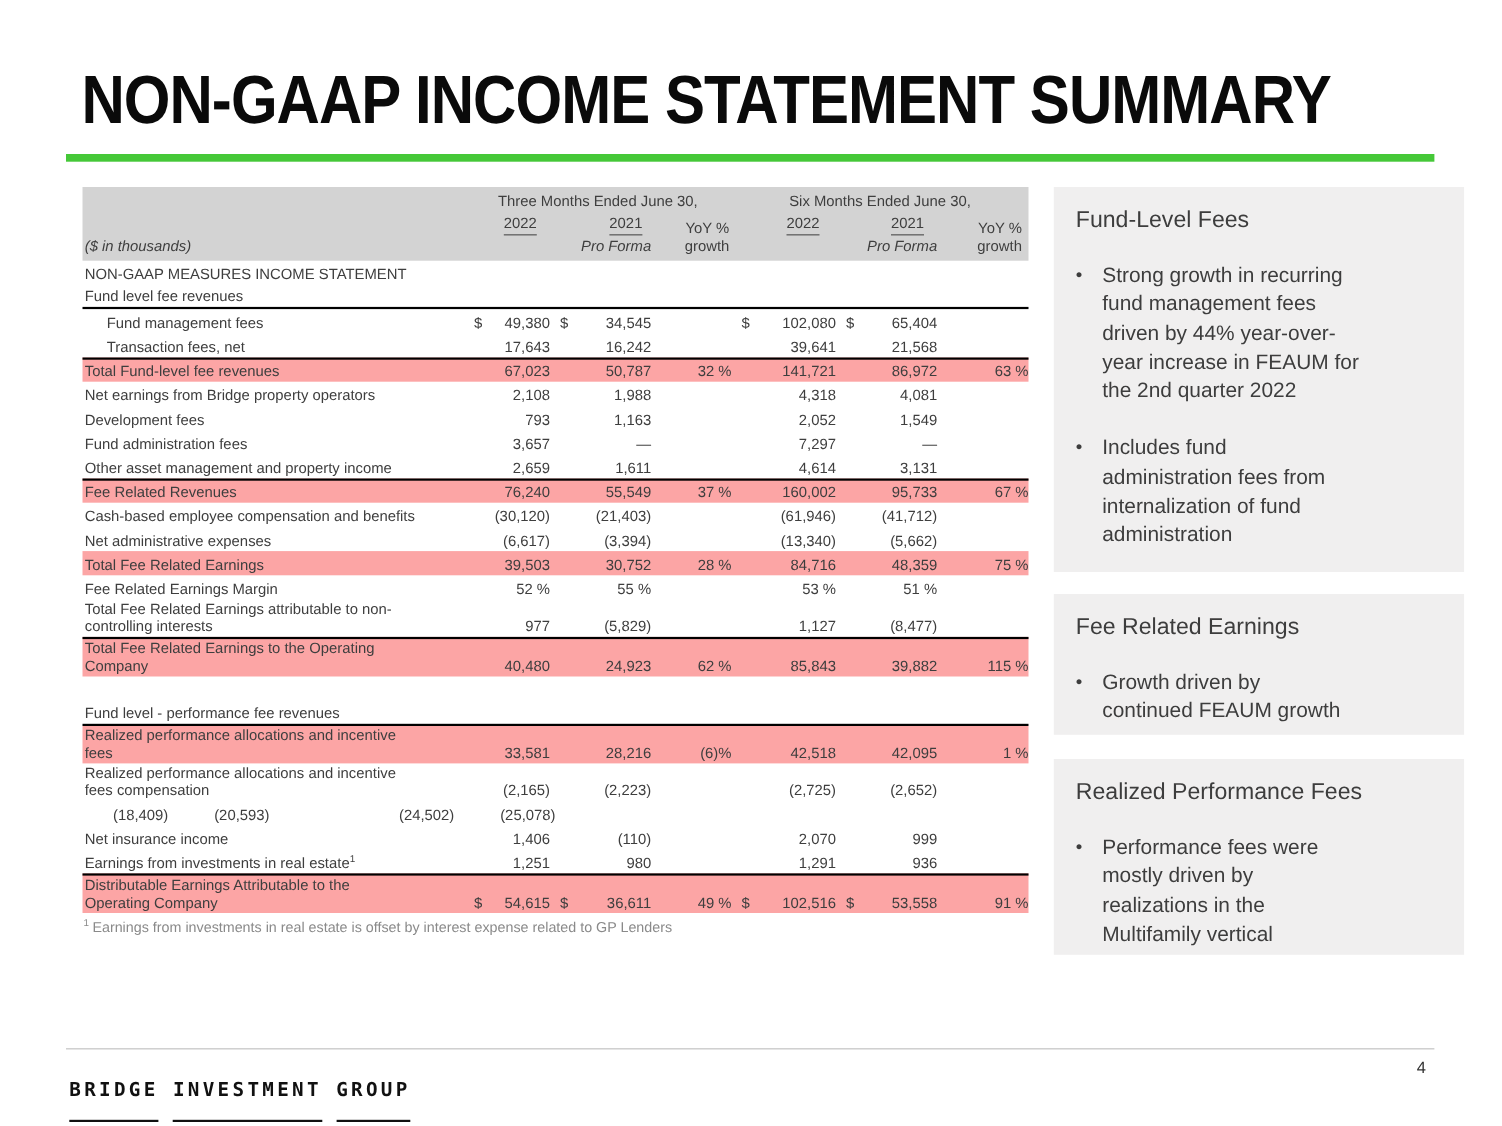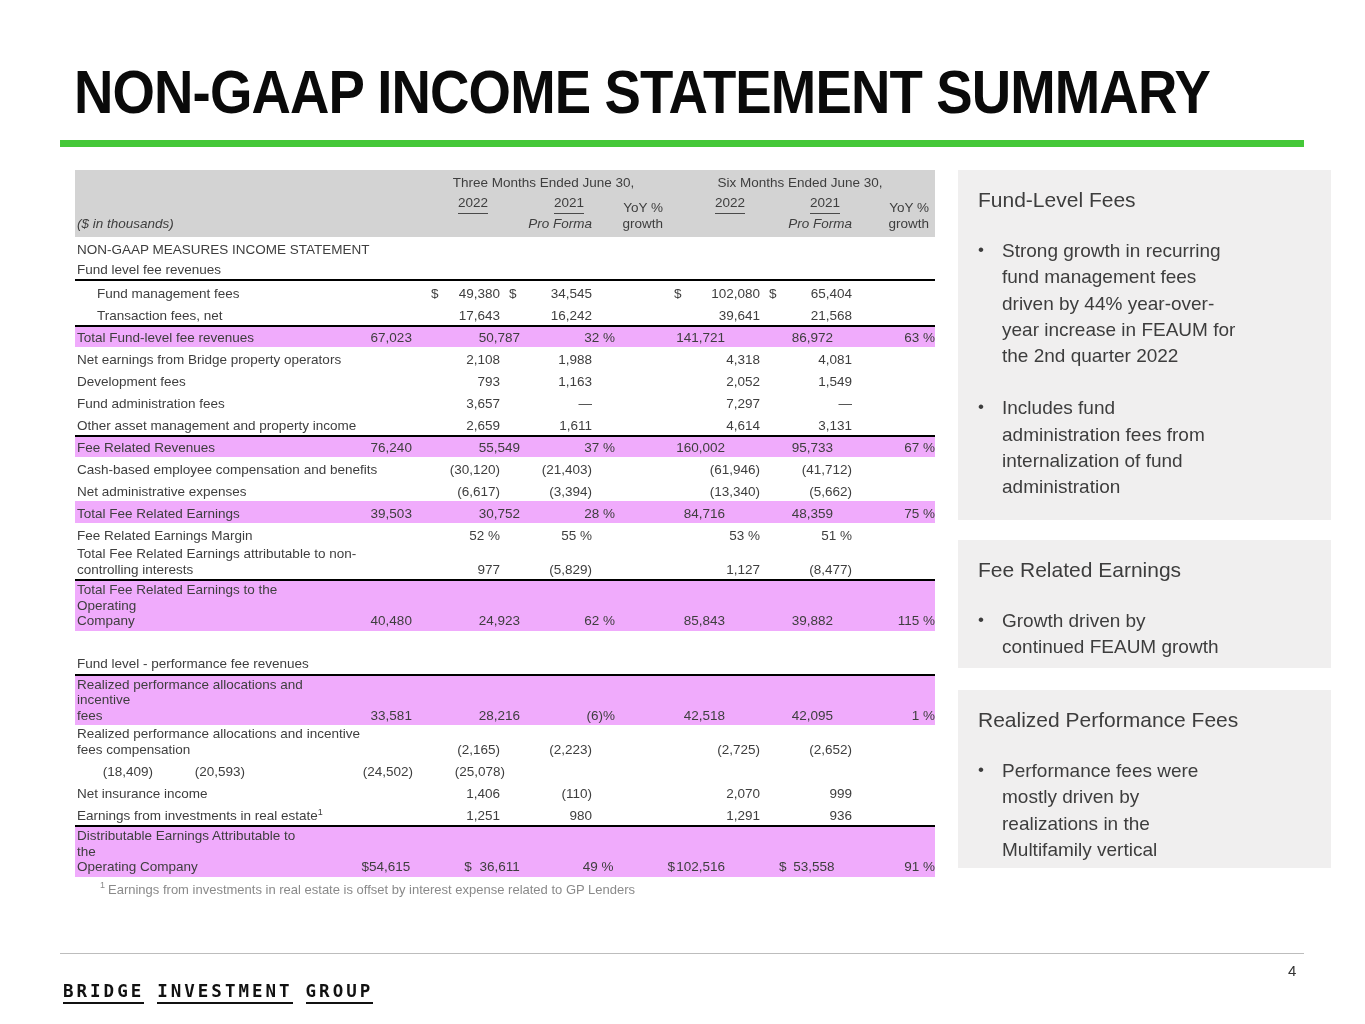--- a/index.html
+++ b/index.html
@@ -22,49 +22,49 @@
   .yr { display:inline-block; border-bottom:1.2px solid #4a4a4a; padding-bottom:0px; }
   .pr12{padding-right:12px;} .pr8{padding-right:8px;} .pr15{padding-right:15px;} .pr2{padding-right:2px;} .pr6{padding-right:6px;}
   .italic { font-style:italic; }
   .yoy { position:relative; top:5px; }
   .units { align-self:flex-end; }
 
   .tbody .trow { display:flex; align-items:flex-end; min-height:22px; padding:1px 0 2px 0; }
   .trow .c-label { line-height:15.5px; }
   .c-num { text-align:right; line-height:15.5px; }
   .c-num.dollar { display:flex; justify-content:space-between; padding-left:9px; }
-  .trow.total { background:#f0abfc;gap:45px; }
+  .trow.total { background:#fca5a5; }
   .trow.bt { border-top:2px solid #000; }
   .trow.bb { border-bottom:2px solid #000; }
   .trow.ind .c-label { padding-left:22px; }
   .trow.spacer { min-height:23px; }
   sup { font-size:9px; vertical-align:super; line-height:0; }
 
-  .footnote { margin-top:5px; color:#8a8a8a; font-size:13px; padding-left:1px;margin-left:24px; }
+  .footnote { margin-top:5px; color:#8a8a8a; font-size:13px; padding-left:1px; }
   .footnote sup { margin-right:3px; }
 
   
   .sidebar { position:absolute; left:958px; top:170px; width:373px; color:#3d3d3d;border-radius:27px; }
   .sbox { background:#F0EFEF; padding:18px 16px 16px 20px; }
   .sbox1 { height:350px; margin-bottom:20px; }
   .sbox2 { height:128px; margin-bottom:22px; }
   .sbox3 { height:178px; }
   .sbox-title { font-size:21px; margin-bottom:26px; }
   .bullet { display:flex; margin-bottom:26px; }
   .bullet:last-child { margin-bottom:0; }
   .dot { width:24px; font-size:17px; padding-top:2px; color:#3d3d3d; }
   .btext { font-size:19px; line-height:26.3px; white-space:pre-line; max-width:250px; }
 
   
   .footer-line { position:absolute; left:60px; top:953px; width:1244px; height:1px; background:#bdbdbd; }
   .page-num { position:absolute; left:1288px; top:962px; font-size:15px; color:#333; }
   .logo { position:absolute; left:63px; top:981px; display:flex; gap:13px;
           font-family:"DejaVu Sans Mono",monospace; font-weight:bold; font-size:17.5px;
           letter-spacing:3px; color:#111; }
-  .logo span { border-bottom:2.5px solid #111; padding-bottom:1px; }
+  .logo span { border-bottom:2.5px solid #111; padding-bottom:17px; }
 </style>
 </head>
 <body>
 
 <div class="slide">
 
   <div class="title">NON-GAAP INCOME STATEMENT SUMMARY</div>
   <div class="green-rule"></div>
 
   <div class="table-wrap">

